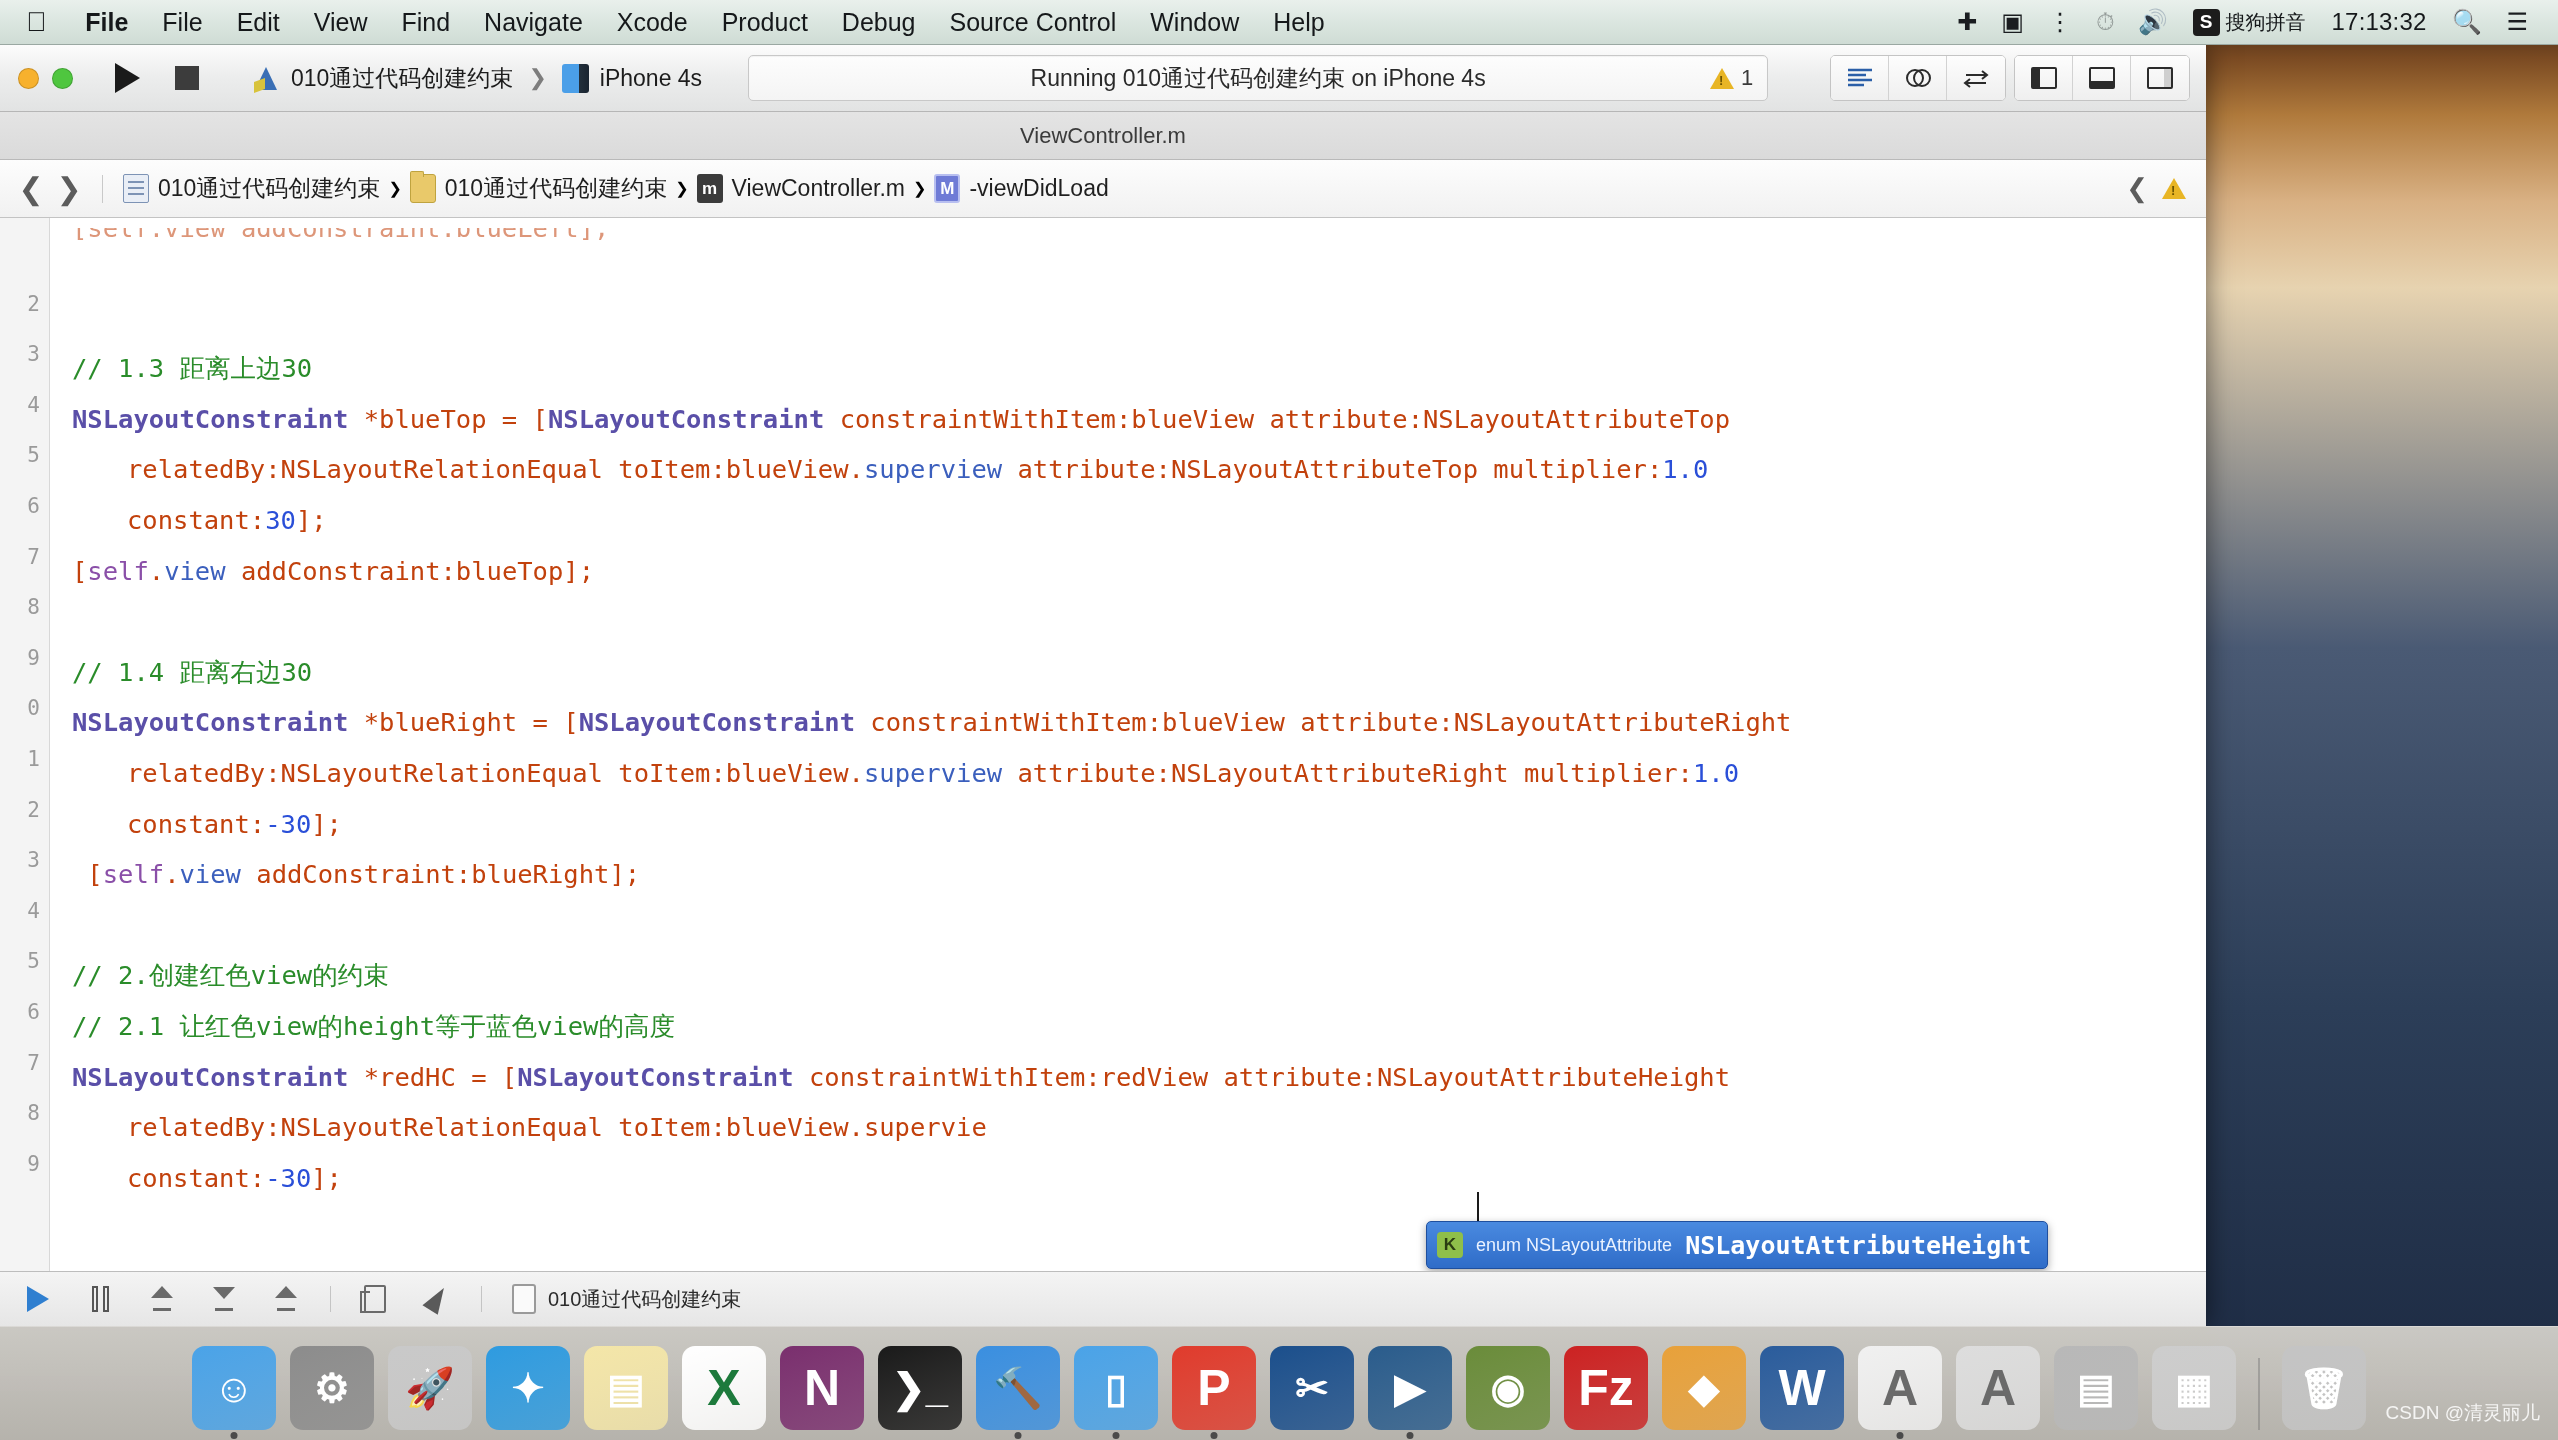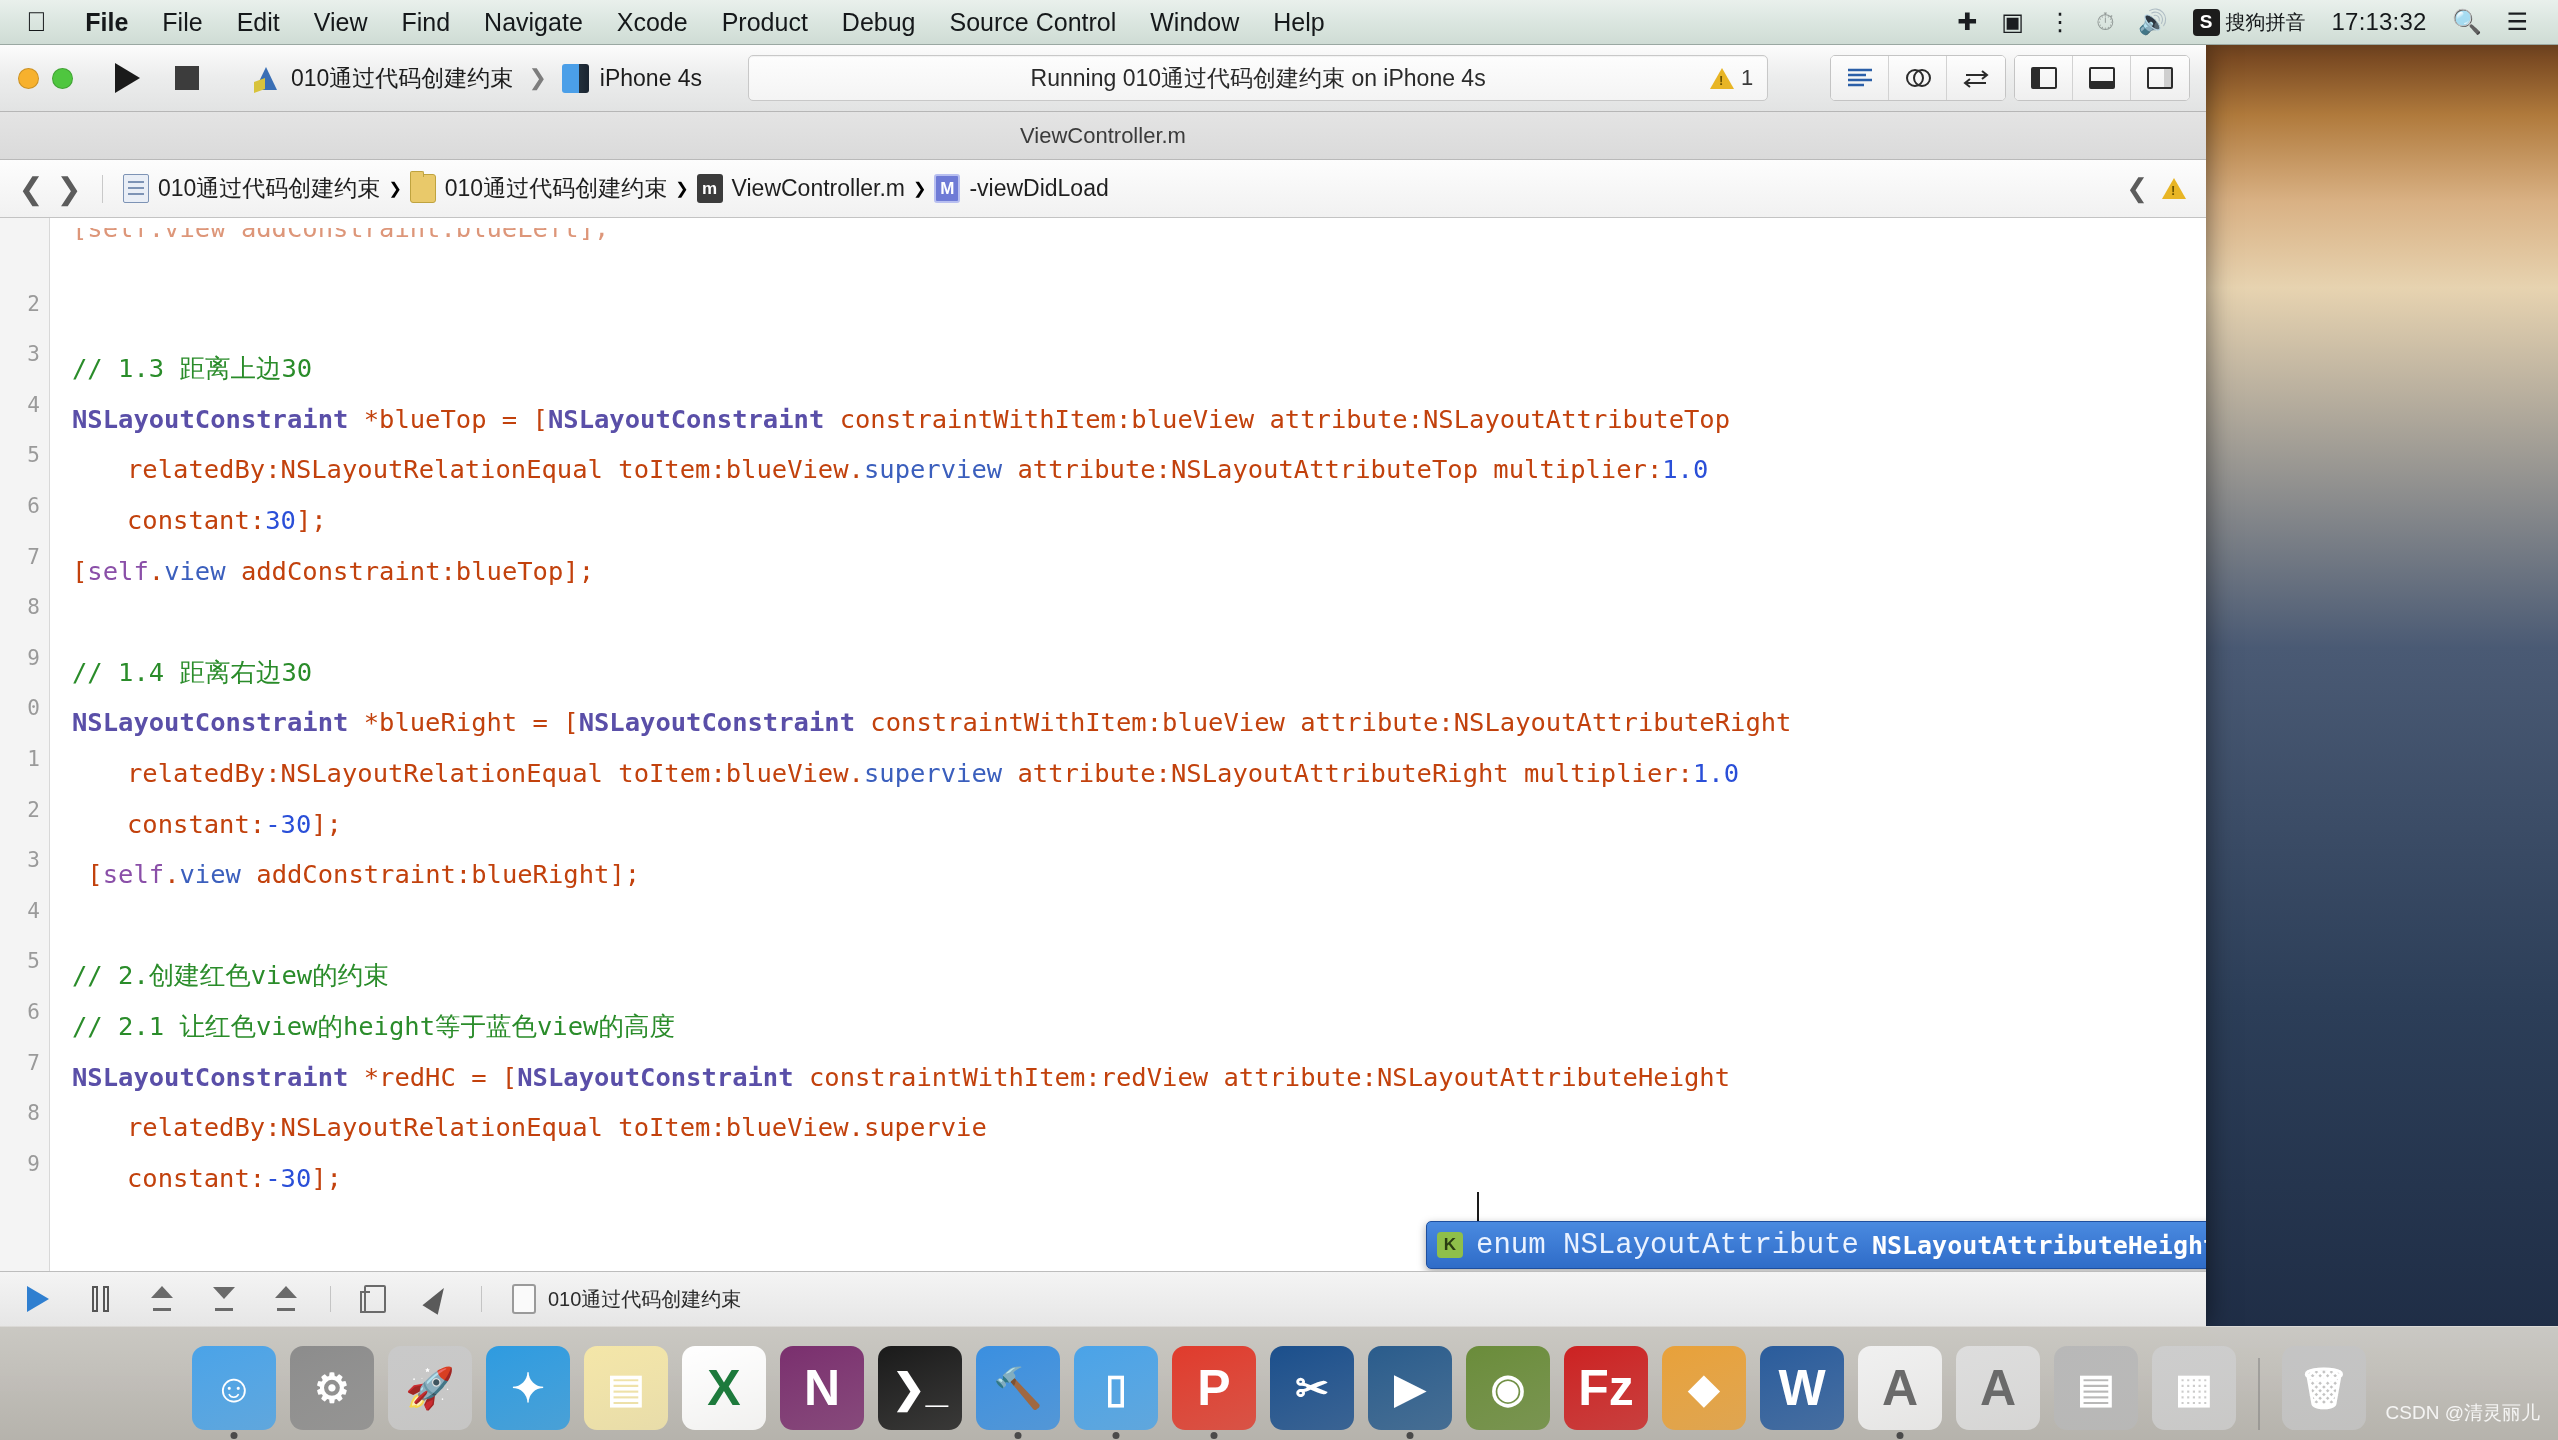--- a/index.html
+++ b/index.html
@@ -172,21 +172,21 @@
     position:absolute; left:1426px; top:1003px; height:48px;
     background:linear-gradient(180deg,#4a8ae0 0%,#2f6cc8 100%);
     border:1px solid #1f4f9e; border-radius:5px;
     display:flex; align-items:center; gap:13px; padding:0 16px 0 10px;
     box-shadow:0 3px 9px rgba(0,0,0,.35); z-index:20; white-space:nowrap;
   }
   #acpop .kbadge {
     width:26px;height:26px;background:#8fbf4a;color:#2b3d12;border-radius:4px;
     font-size:17px;font-weight:bold;display:flex;align-items:center;justify-content:center;
   }
-  #acpop .ac-t1 { font-family:Liberation Mono, monospace; font-size:29px; color:#eaf2ff; }
+  #acpop .ac-t1 { font-family:Liberation Sans, sans-serif; font-size:18px; color:#eaf2ff; }
   #acpop .ac-t2 { font-family:"DejaVu Sans Mono", monospace; font-size:25px; color:#ffffff; font-weight:bold; }
   
   #caret { position:absolute; left:1477px; top:974px; width:2px; height:34px; background:#1a1a1a; z-index:15; }
   
   #debugbar {
     height:55px; flex:0 0 55px;
     background:linear-gradient(180deg,#f4f4f4,#e6e6e6);
     border-top:1px solid #bdbdbd;
     display:flex; align-items:center; padding:0 20px; gap:26px;
   }

